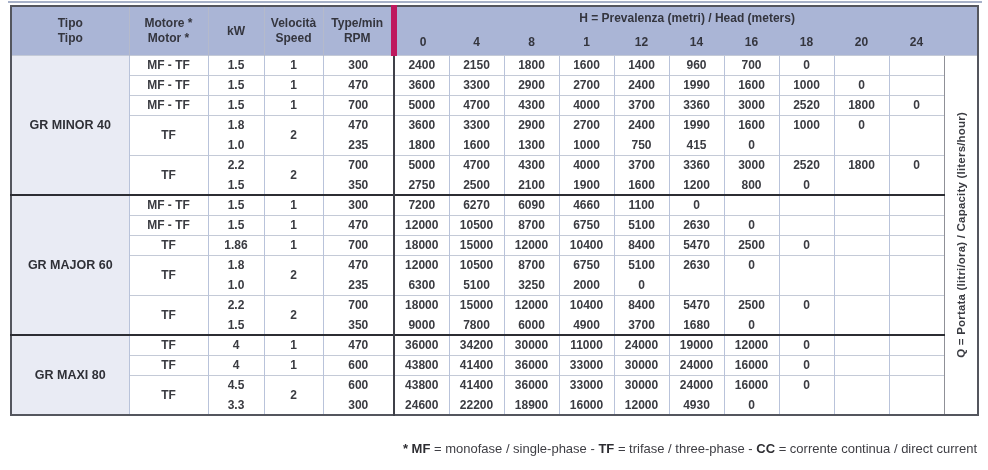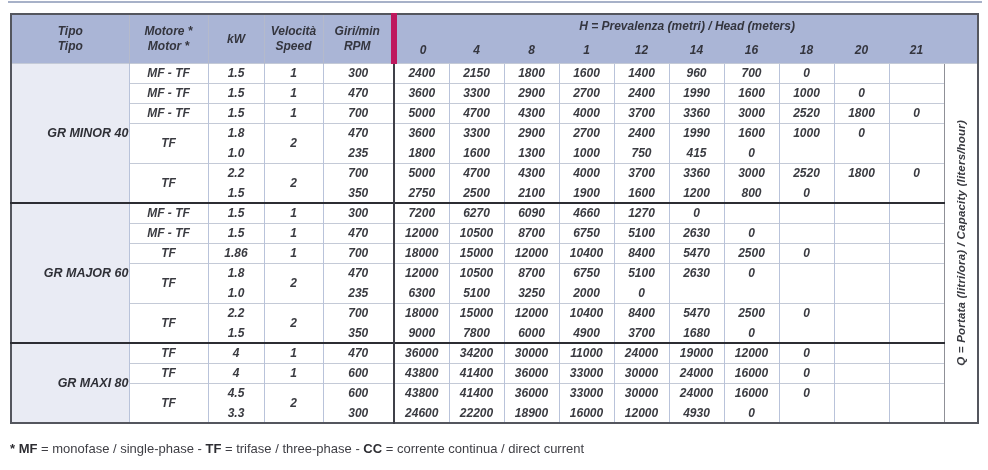--- a/index.html
+++ b/index.html
@@ -4,24 +4,23 @@
 <style>
   * { box-sizing: border-box; }
   html, body { margin: 0; padding: 0; }
   body {
     width: 988px; height: 470px; position: relative; background: #ffffff;
     font-family: "Liberation Sans", "DejaVu Sans", sans-serif;
   }
   #toprule { position: absolute; left: 8px; top: 1px; width: 974px; height: 2px; background: #a7b1c8; }
 
   table#perf {
-    position: absolute; left: 10px; top: 13px; width: 967px;
+    position: absolute; left: 10px; top: 5px; width: 967px;
     border-collapse: collapse; table-layout: fixed;
     border: 2px solid #54565e;
-    font-style: italic;
   }
   th, td {
     padding: 0; text-align: center; vertical-align: middle;
     white-space: nowrap; overflow: hidden;
     font-size: 12px; font-weight: bold; color: #3a3b41;
   }
   thead th { background: #aab5d6; color: #34353e; }
   thead tr.h1 { height: 23px; }
   thead tr.h2 { height: 26px; }
   thead { border-bottom: 1px solid #6d7181; }
@@ -29,32 +28,32 @@
   .hdr2 div { line-height: 15px; }
 
   th.hdiv { border-left: 6px solid #be185d; }
   td.vdiv { border-left: 2px solid #3f4048 !important; }
 
   tbody tr { height: 20px; }
   tbody td { border-top: 1px solid #c4cad7; }
   tbody tr.cont > td { border-top: 0; }
   tbody tr.gstart > td { border-top: 2px solid #2c2d33; }
 
-  td.tipo { background: #e9ebf4; color: #2f3037; font-size: 12.5px; text-align: right; }
+  td.tipo { background: #e9ebf4; color: #2f3037; font-size: 12.5px; }
   td.lcol { border-left: 1px solid #b9c3da; }
   td.val  { border-left: 1px solid #b9c3da; }
   td.qcol { border-left: 1px solid #8f9097; }
   .vert {
     writing-mode: vertical-rl; transform: rotate(180deg); margin: 0 auto;
     font-size: 11.5px; letter-spacing: 0.2px; color: #3a3b41; font-weight: bold;
   }
 
   #footnote {
     position: absolute; left: 10px; top: 441px; width: 967px;
-    text-align: left; font-size: 13px; color: #3e3e44; font-weight: normal;
+    text-align: right; font-size: 13px; color: #3e3e44; font-weight: normal;
   }
   #footnote b { color: #2d2d32; }
 </style>
 </head>
 <body>
 
 <div id="toprule"></div>
 
 <table id="perf">
   <colgroup>
@@ -84,36 +83,36 @@
       <th rowspan="2" class="hdr2 hL">
         <div>Motore *</div>
         <div>Motor *</div>
       </th>
       <th rowspan="2" class="hL">kW</th>
       <th rowspan="2" class="hdr2 hL">
         <div>Velocità</div>
         <div>Speed</div>
       </th>
       <th rowspan="2" class="hdr2 hL">
-        <div>Giri/min</div>
+        <div>Type/min</div>
         <div>RPM</div>
       </th>
       <th colspan="11" class="hdiv"><b>H</b><span> = Prevalenza (metri) / Head (meters)</span></th>
     </tr>
     <tr class="h2">
       <th class="hdiv">0</th>
       <th>4</th>
       <th>8</th>
       <th>1</th>
       <th>12</th>
       <th>14</th>
       <th>16</th>
       <th>18</th>
       <th>20</th>
-      <th>21</th>
+      <th>24</th>
       <th></th>
     </tr>
   </thead>
   <tbody>
       <tr>
         <td class="tipo" rowspan="7">GR MINOR 40</td>
         <td class="lcol" rowspan="1">MF - TF</td>
         <td class="lcol">1.5</td>
         <td class="lcol" rowspan="1">1</td>
         <td class="lcol">300</td>
@@ -226,21 +225,21 @@
       <tr class="gstart">
         <td class="tipo" rowspan="7">GR MAJOR 60</td>
         <td class="lcol" rowspan="1">MF - TF</td>
         <td class="lcol">1.5</td>
         <td class="lcol" rowspan="1">1</td>
         <td class="lcol">300</td>
         <td class="val vdiv">7200</td>
         <td class="val">6270</td>
         <td class="val">6090</td>
         <td class="val">4660</td>
-        <td class="val">1270</td>
+        <td class="val">1100</td>
         <td class="val">0</td>
         <td class="val"></td>
         <td class="val"></td>
         <td class="val"></td>
         <td class="val"></td>
       </tr>
       <tr>
         <td class="lcol" rowspan="1">MF - TF</td>
         <td class="lcol">1.5</td>
         <td class="lcol" rowspan="1">1</td>

